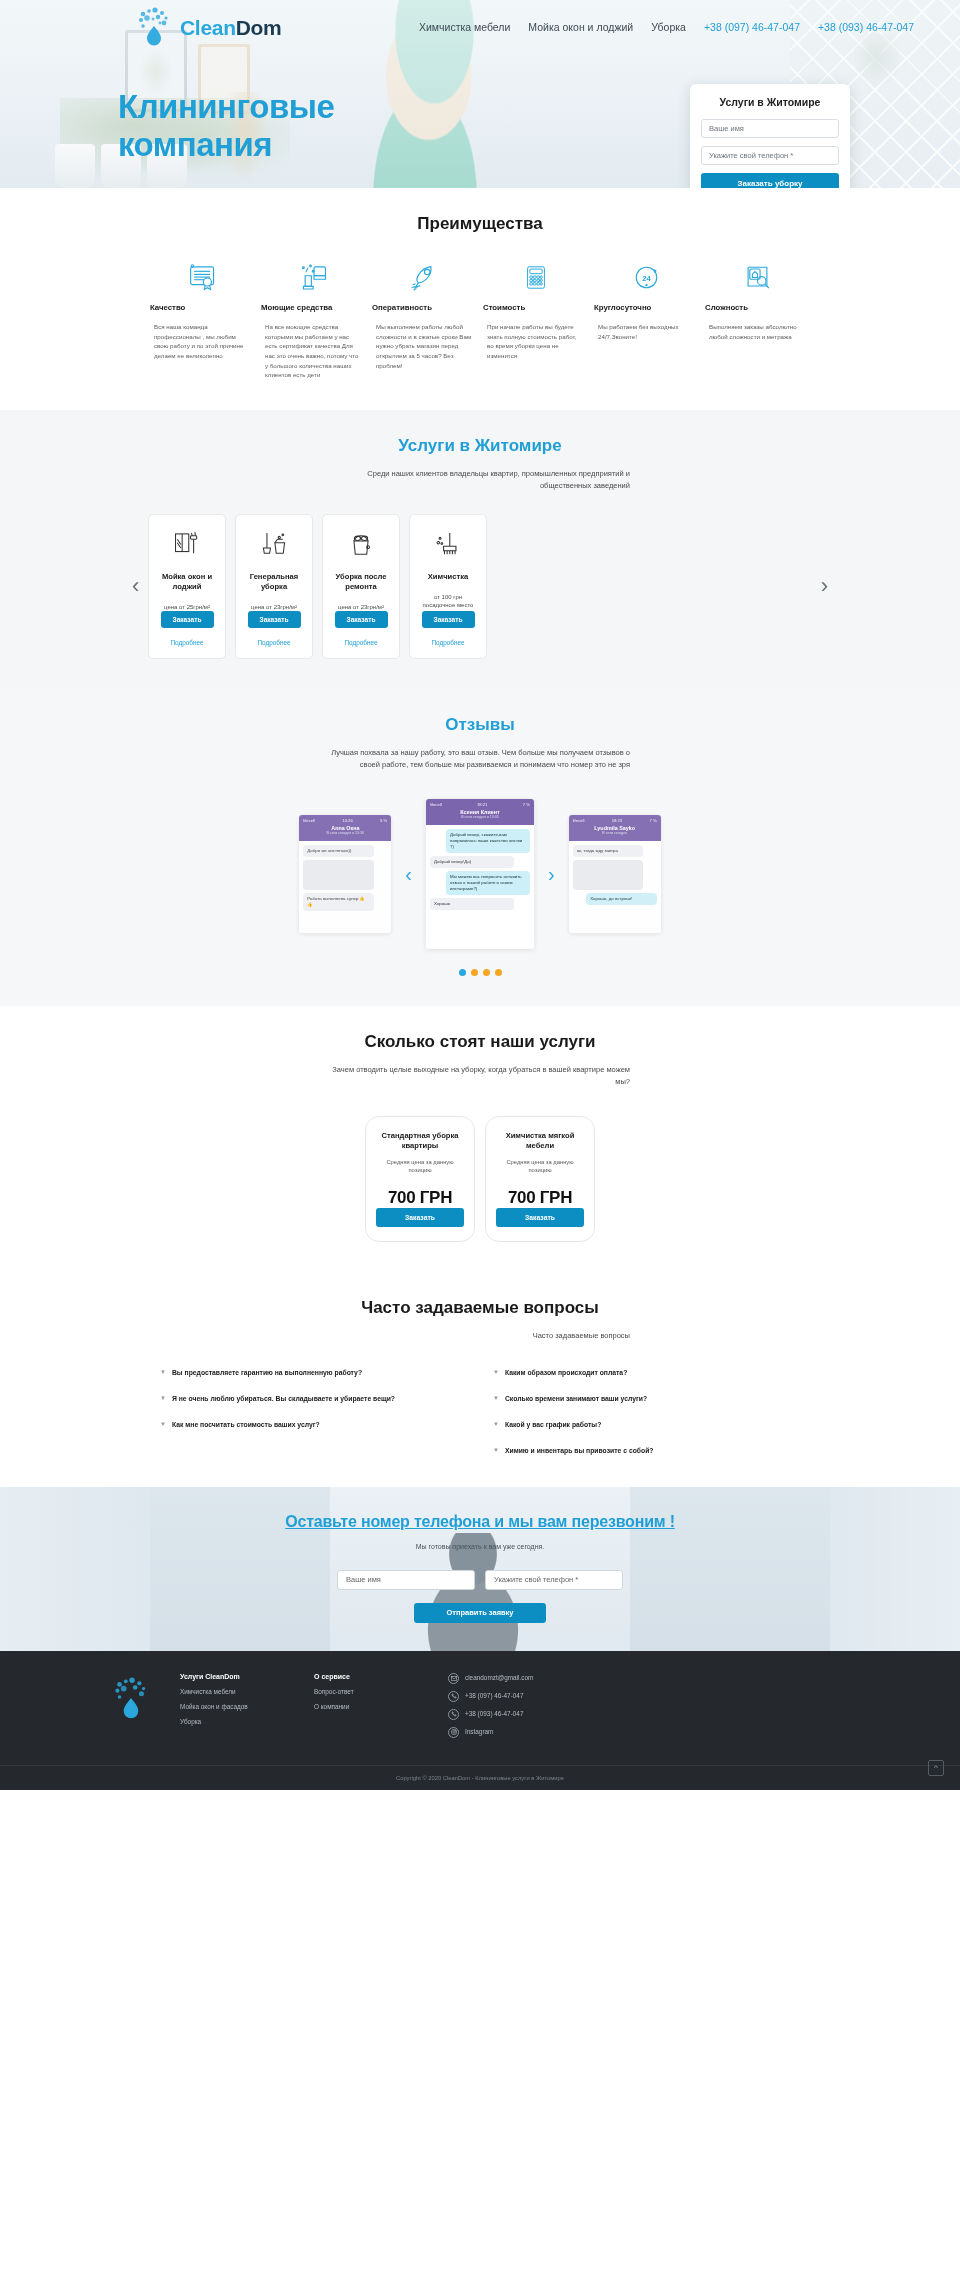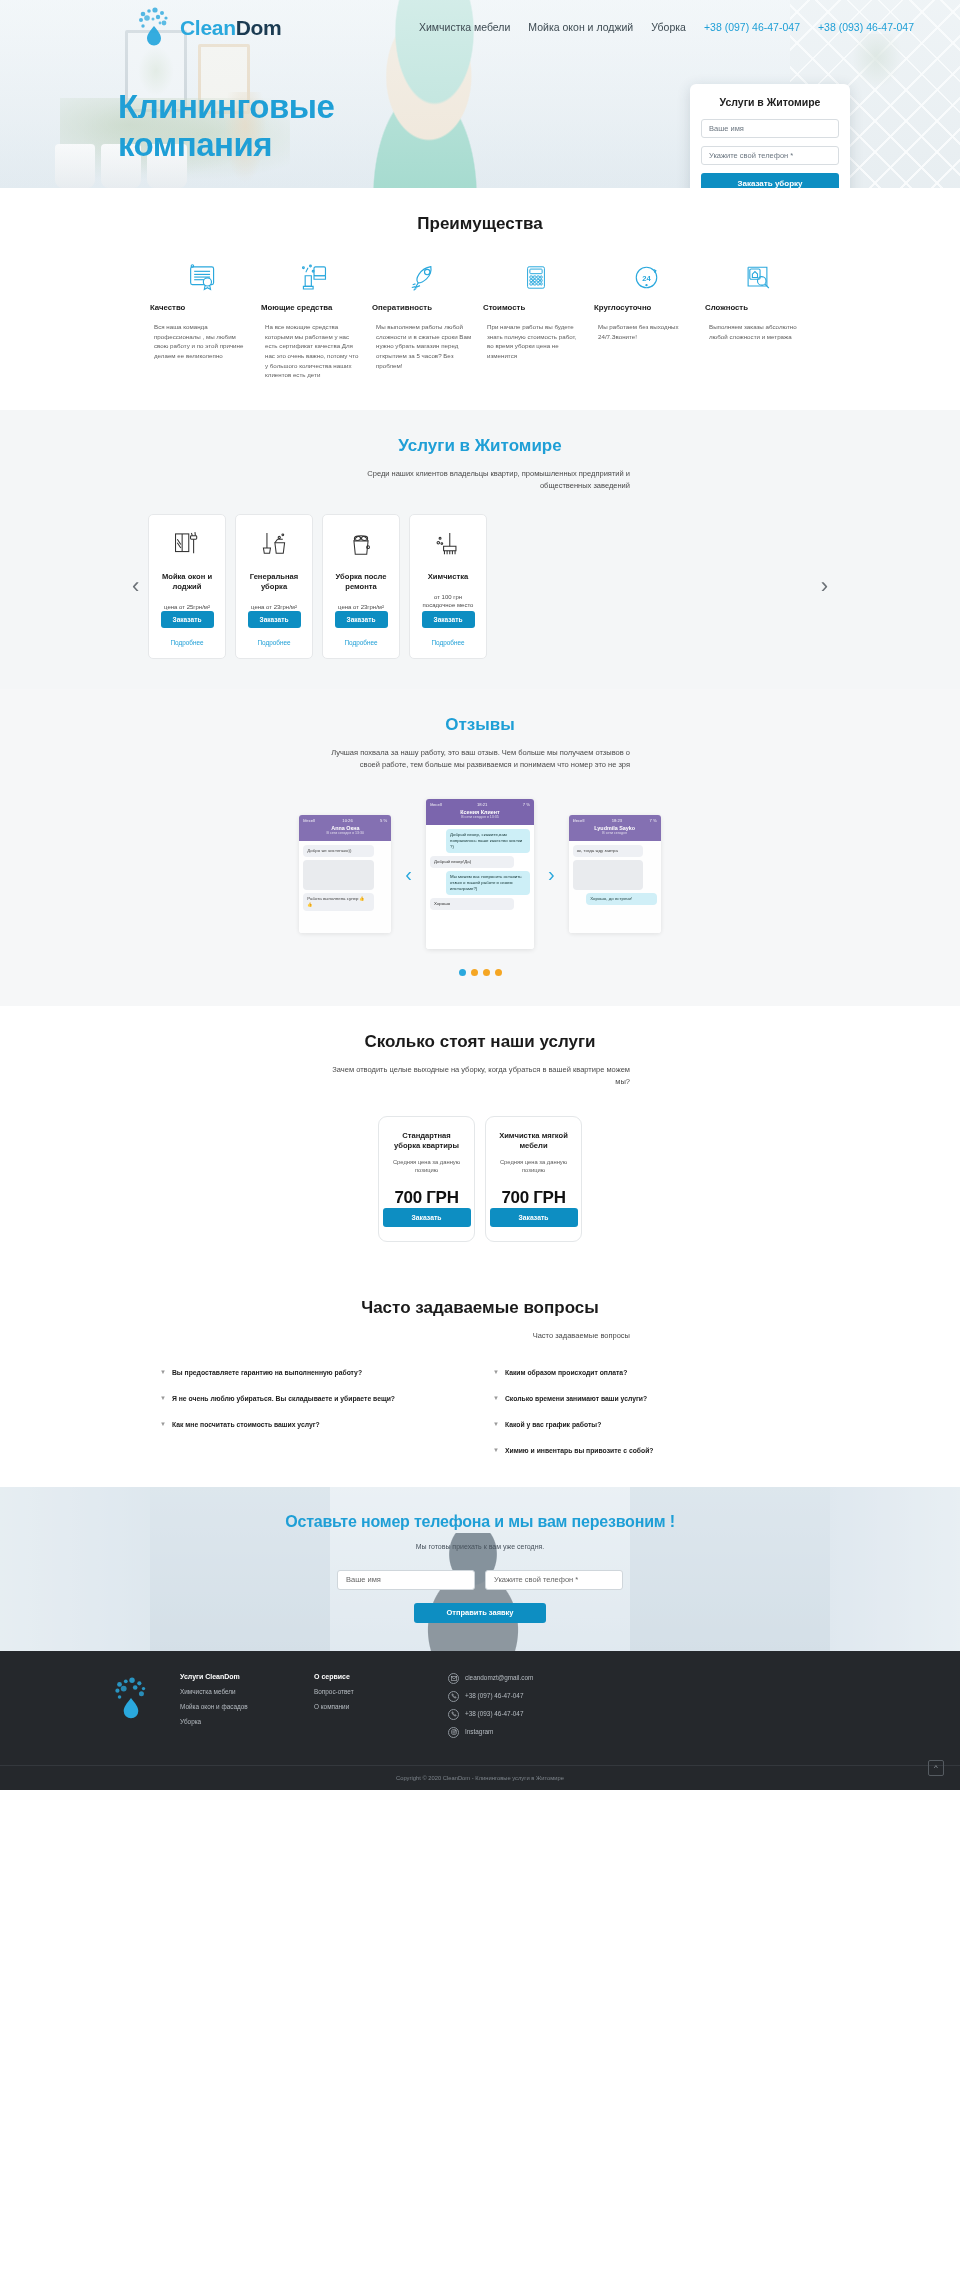--- a/index.html
+++ b/index.html
@@ -184,21 +184,21 @@
   .bub.out { background:#cdeff7; color:#133; margin-left:auto; }
   .bub.img { background:#e8eaee; height:30px; }
   .rev-arrow { font-size:20px; color:#2aa8dd; cursor:pointer; user-select:none; }
   .dots { display:flex; gap:5px; justify-content:center; margin-top:20px; }
   .dot { width:7px; height:7px; border-radius:50%; background:#f5a623; }
   .dot.active { background:#2aa8dd; }
 
   
   .price-grid { display:flex; gap:10px; justify-content:center; margin-top:28px; }
   .price-card {
-    width:97px; background:#fff; border:1px solid #e4e7e9; border-radius:9px;
+    width:110px; background:#fff; border:1px solid #e4e7e9; border-radius:14px;
     padding:14px 10px 14px 10px; text-align:center;
     display:flex; flex-direction:column; align-items:center; min-height:115px;
   }
   .price-name { font-size:7.6px; font-weight:700; line-height:1.35; color:#1a1a1a; }
   .price-note { font-size:5.8px; color:#5a5a5a; margin-top:6px; line-height:1.45; }
   .price-val { font-size:17px; font-weight:700; color:#111; margin:14px 0 0 0; letter-spacing:-.3px; }
   .price-btn {
     margin-top:auto; background:#0d8ec2; color:#fff; border:none; border-radius:3px;
     font-size:6.8px; font-weight:700; font-family:inherit; padding:6px 0; width:88px; cursor:pointer;
   }
@@ -224,21 +224,21 @@
   .cta-bg .curtain-r { position:absolute; right:0; top:0; width:130px; height:164px;
     background:linear-gradient(270deg,#edf2f5,#dde6ed); }
   .cta-bg .window { position:absolute; left:330px; top:0; width:300px; height:164px;
     background:linear-gradient(180deg,#f2f6f8,#dfe8ee); }
   .cta-bg .figure { position:absolute; left:398px; top:46px; width:150px; height:118px;
     background:
       radial-gradient(ellipse at 50% 18%, #3a4a57 0%, #3a4a57 22%, rgba(58,74,87,0) 23%),
       radial-gradient(ellipse at 50% 82%, #47525c 0%, #47525c 42%, rgba(71,82,92,0) 43%); }
   .cta-bg .veil { position:absolute; inset:0; background:rgba(226,235,241,.45); }
   .cta-inner { position:relative; z-index:3; padding-top:26px; text-align:center; }
-  .cta-title { font-size:16px; font-weight:700; color:#1f9fd6; letter-spacing:-.2px; }
+  .cta-title { font-size:16px; font-weight:700; color:#1f9fd6; letter-spacing:-.2px;text-decoration:underline; }
   .cta-sub { font-size:7px; color:#47525c; margin-top:12px; }
   .cta-form { margin-top:20px; display:flex; justify-content:center; gap:10px; }
   .cta-form input {
     width:138px; height:20px; border:1px solid #cfd6db; border-radius:3px;
     background:#fff; font-size:7.5px; font-family:inherit; color:#444; padding:0 8px; outline:none;
   }
   .cta-form input::placeholder { color:#666; }
   .cta-send {
     display:block; margin:13px auto 0 auto; width:132px; height:20px;
     background:#0d8ec2; color:#fff; border:none; border-radius:3px;

